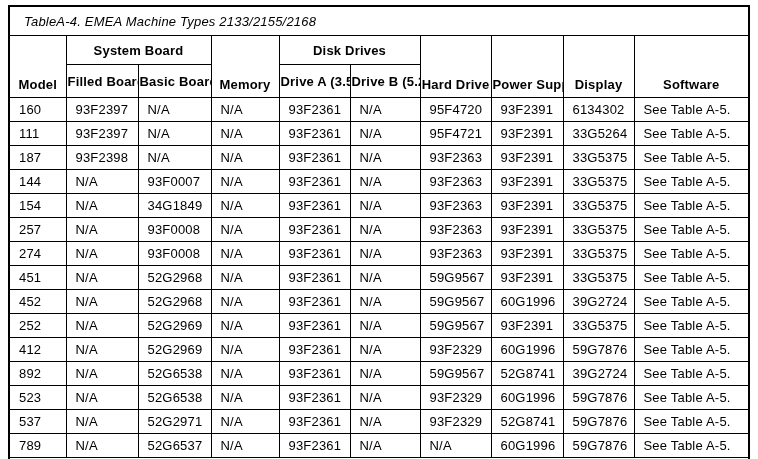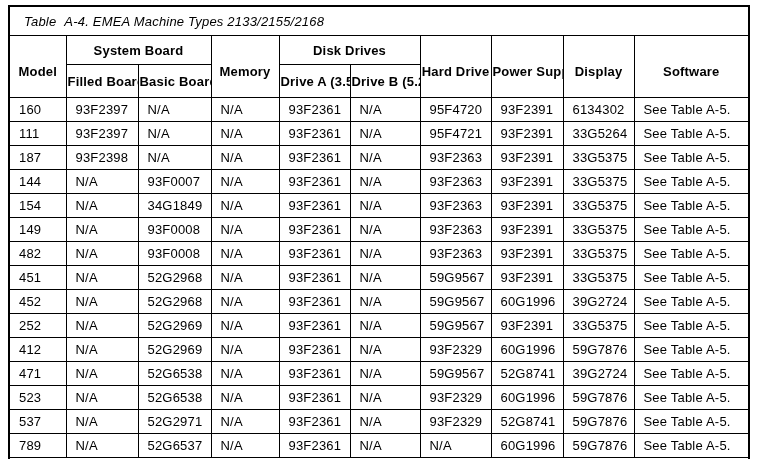--- a/index.html
+++ b/index.html
@@ -36,33 +36,33 @@
   }
   
   td.title-cell {
     height: 26px;
     font-style: italic;
     font-weight: normal;
     padding-left: 14px;
     vertical-align: middle;
     font-size: 13.5px;
   }
-  td.title-cell .title-prefix { margin-right: 8px; }
+  td.title-cell .title-prefix { margin-right: 0; }
   
   th.group-head {
     height: 26px;
     font-weight: bold;
     text-align: center;
     vertical-align: middle;
   }
   th.merged-head {
     font-weight: bold;
     text-align: center;
     vertical-align: bottom;
-    padding-bottom: 18px;
+    padding-bottom: 5px;
     white-space: pre-line;
     line-height: 15px;
     margin-left: 38px;
   }
   th.sub-head {
     height: 30px;
     font-weight: bold;
     text-align: center;
     vertical-align: middle;
     white-space: pre-line;
@@ -185,33 +185,33 @@
           <td>34G1849</td>
           <td>N/A</td>
           <td>93F2361</td>
           <td>N/A</td>
           <td>93F2363</td>
           <td>93F2391</td>
           <td>33G5375</td>
           <td>See Table A-5.</td>
         </tr>
         <tr>
-          <td>149</td>
+          <td>257</td>
           <td>N/A</td>
           <td>93F0008</td>
           <td>N/A</td>
           <td>93F2361</td>
           <td>N/A</td>
           <td>93F2363</td>
           <td>93F2391</td>
           <td>33G5375</td>
           <td>See Table A-5.</td>
         </tr>
         <tr>
-          <td>482</td>
+          <td>274</td>
           <td>N/A</td>
           <td>93F0008</td>
           <td>N/A</td>
           <td>93F2361</td>
           <td>N/A</td>
           <td>93F2363</td>
           <td>93F2391</td>
           <td>33G5375</td>
           <td>See Table A-5.</td>
         </tr>
@@ -257,21 +257,21 @@
           <td>52G2969</td>
           <td>N/A</td>
           <td>93F2361</td>
           <td>N/A</td>
           <td>93F2329</td>
           <td>60G1996</td>
           <td>59G7876</td>
           <td>See Table A-5.</td>
         </tr>
         <tr>
-          <td>471</td>
+          <td>892</td>
           <td>N/A</td>
           <td>52G6538</td>
           <td>N/A</td>
           <td>93F2361</td>
           <td>N/A</td>
           <td>59G9567</td>
           <td>52G8741</td>
           <td>39G2724</td>
           <td>See Table A-5.</td>
         </tr>

